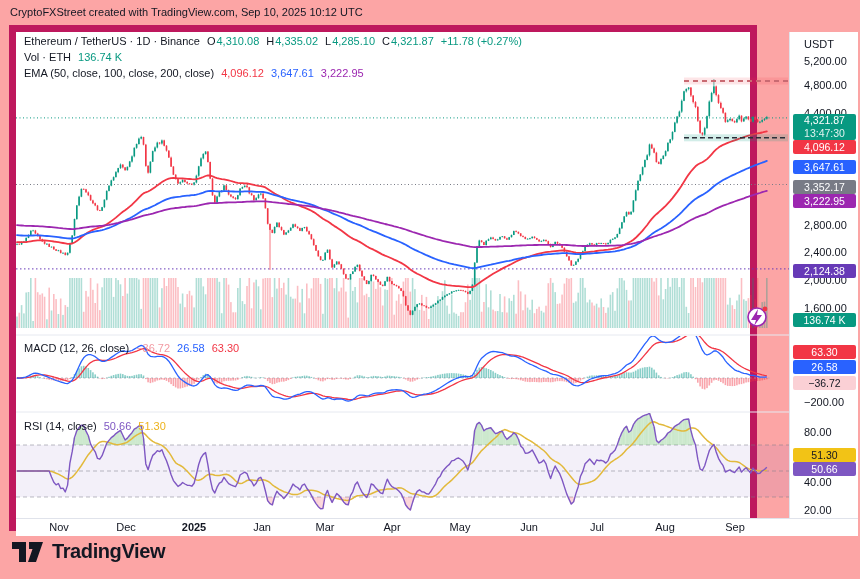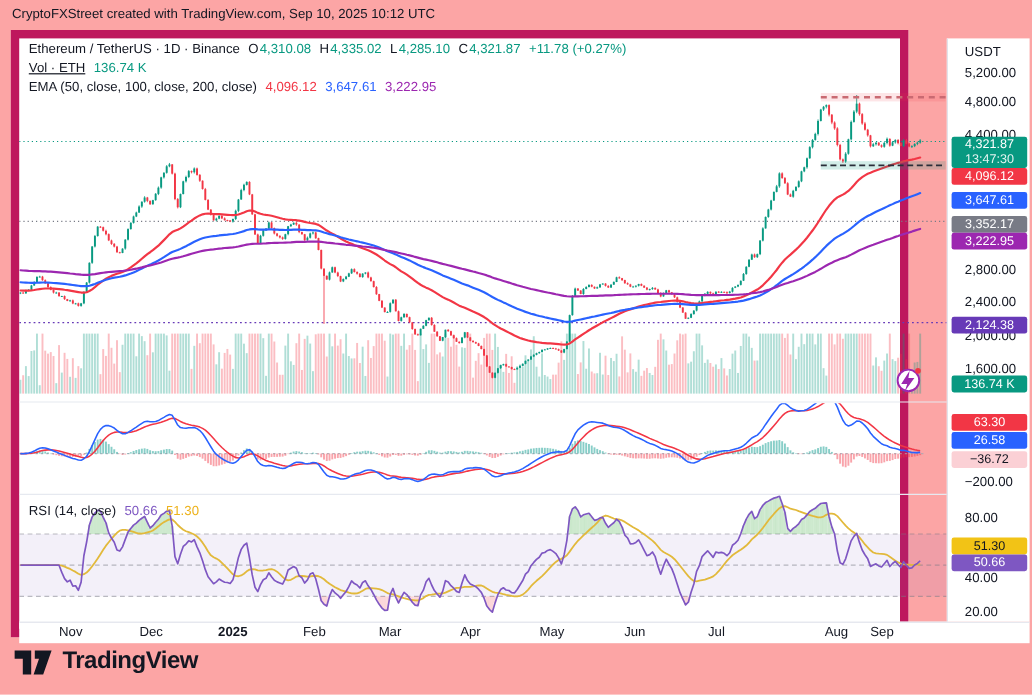--- a/index.html
+++ b/index.html
@@ -1495,22 +1495,23 @@
           </clipPath>
         </defs>
         <g>
           <circle cx="741" cy="285" r="9" fill="#fff" stroke="#9c27b0" stroke-width="1.6"></circle>
           <path d="M742,277 L735,288 L740,288 L738,294 L746,283 L741,283 Z" fill="#9c27b0"></path>
           <circle cx="749" cy="277" r="2.4" fill="#f23645"></circle>
         </g>
       </svg>
 
     <div class="lg" style="left:8px;top:3px;" id="lg-sym"><span style="color: rgb(19, 23, 34);">Ethereum / TetherUS · 1D · Binance</span><span class="tight" style="color: rgb(19, 23, 34);">O</span><span style="color: rgb(8, 153, 129);">4,310.08</span><span class="tight" style="color: rgb(19, 23, 34);">H</span><span style="color: rgb(8, 153, 129);">4,335.02</span><span class="tight" style="color: rgb(19, 23, 34);">L</span><span style="color: rgb(8, 153, 129);">4,285.10</span><span class="tight" style="color: rgb(19, 23, 34);">C</span><span style="color: rgb(8, 153, 129);">4,321.87</span><span style="color: rgb(8, 153, 129);">+11.78 (+0.27%)</span></div>
-    <div class="lg" style="left:8px;top:19px;" id="lg-vol"><span style="color: rgb(19, 23, 34); text-decoration: underline;">Vol · ETH</span><span style="color: rgb(8, 153, 129);">136.74 K</span></div>
+    <div class="lg" style="left:8px;top:19px;" id="lg-vol"><span style="color: rgb(19, 23, 34);">Vol · ETH</span><span style="color: rgb(8, 153, 129);">136.74 K</span></div>
     <div class="lg" style="left:8px;top:35px;" id="lg-ema"><span style="color: rgb(19, 23, 34);">EMA (50, close, 100, close, 200, close)</span><span style="color: rgb(242, 54, 69);">4,096.12</span><span style="color: rgb(41, 98, 255);">3,647.61</span><span style="color: rgb(156, 39, 176);">3,222.95</span></div>
+    <div class="lg" style="left:8px;top:310px;" id="lg-macd"><span style="color: rgb(19, 23, 34);">MACD (12, 26, close)</span><span style="color: rgb(242, 155, 163);">−36.72</span><span style="color: rgb(41, 98, 255);">26.58</span><span style="color: rgb(242, 54, 69);">63.30</span></div>
     <div class="lg" style="left:8px;top:388px;" id="lg-rsi"><span style="color: rgb(19, 23, 34);">RSI (14, close)</span><span style="color: rgb(126, 87, 194);">50.66</span><span style="color: rgb(237, 178, 27);">51.30</span></div>
 
     <div class="paxis" id="paxis">
       <div class="pax-cur">USDT</div>
     <div class="ptick" style="top: 29px;">5,200.00</div>
         <div class="ptick" style="top: 53px;">4,800.00</div>
         <div class="ptick" style="top: 81px;">4,400.00</div>
         <div class="ptick" style="top: 193px;">2,800.00</div>
         <div class="ptick" style="top: 220px;">2,400.00</div>
         <div class="ptick" style="top: 248px;">2,000.00</div>
@@ -1530,27 +1531,27 @@
         <div class="badge" style="top: 328px; height: 14px; background: rgb(41, 98, 255); color: rgb(255, 255, 255);">26.58</div>
         <div class="badge" style="top: 344px; height: 14px; background: rgb(251, 208, 213); color: rgb(19, 23, 34);">−36.72</div>
         <div class="badge" style="top: 416px; height: 14px; background: rgb(242, 195, 22); color: rgb(19, 23, 34);">51.30</div>
         <div class="badge" style="top: 430px; height: 14px; background: rgb(126, 87, 194); color: rgb(255, 255, 255);">50.66</div>
       </div>
 
     <div class="taxis" id="taxis">
         <div class="ttick" style="left: 43px;">Nov</div>
         <div class="ttick" style="left: 110px;">Dec</div>
         <div class="ttick bold" style="left: 178px;">2025</div>
-        <div class="ttick" style="left: 246px;">Feb</div>
+        <div class="ttick" style="left: 246px;">Jan</div>
         <div class="ttick" style="left: 309px;">Mar</div>
         <div class="ttick" style="left: 376px;">Apr</div>
         <div class="ttick" style="left: 444px; text-align: right;">May</div>
         <div class="ttick" style="left: 513px;">Jun</div>
         <div class="ttick" style="left: 581px;">Jul</div>
-        <div class="ttick" style="left: 649px; margin-left: 32px;">Aug</div>
+        <div class="ttick" style="left: 649px;">Aug</div>
         <div class="ttick" style="left: 719px;">Sep</div>
       </div>
   </div>
 
   <div class="logo">
     <svg width="32" height="26" viewBox="0 0 32 26">
       <path d="M0 4 H14 V24 H7 V11 H0 Z" fill="#131722"></path>
       <polygon points="17,4 31,4 24,24 16,24 20.5,11 17,11" fill="#131722"></polygon>
     </svg>
     <span class="logo-text">TradingView</span>

